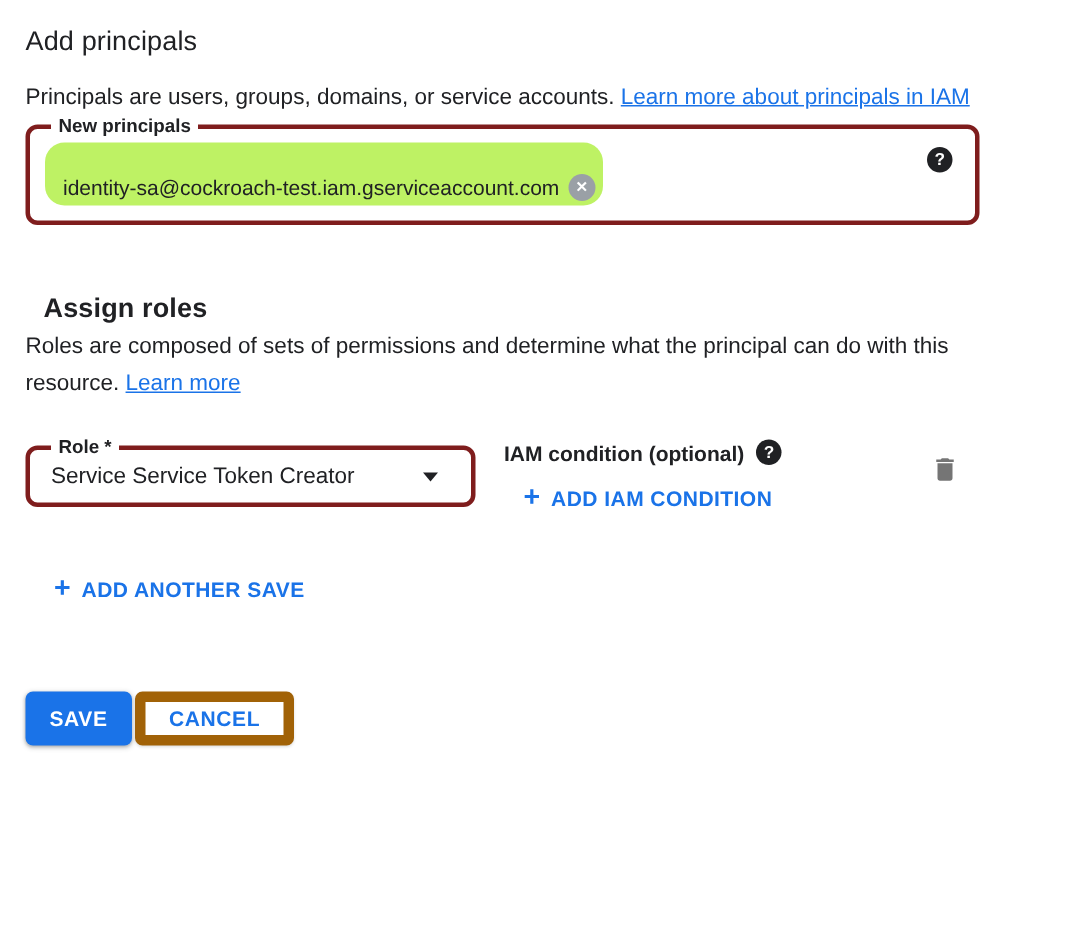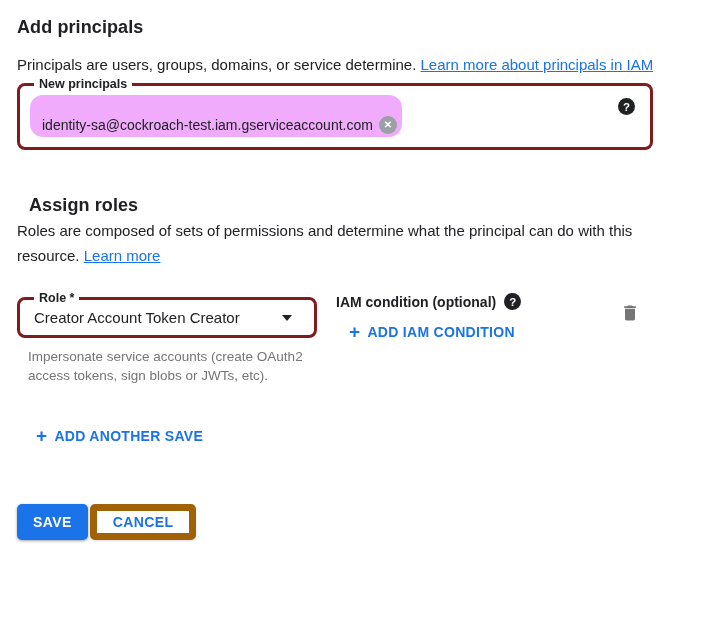--- a/index.html
+++ b/index.html
@@ -7,21 +7,21 @@
   body {
     width: 713px; height: 629px;
     background: #ffffff;
     font-family: "Liberation Sans", sans-serif;
     color: #202124;
     overflow: hidden;
   }
   .container { padding: 15px 17px 0 17px; }
 
   h1.section-title {
-    font-size: 18px; line-height: 24px; font-weight: 700;
+    font-size: 18px; line-height: 24px; font-weight: 400;
     margin: 0; color: #202124; letter-spacing: 0.1px;
   }
   p.desc {
     font-size: 15px; line-height: 25px; color: #202124;
     margin: 13px 0 0 0; max-width: 655px;
   }
   a.inline-link {
     color: #1a73e8; text-decoration: underline; cursor: pointer;
   }
 
@@ -33,21 +33,21 @@
   }
   fieldset.outlined legend {
     font-size: 12.5px; font-weight: 700; color: #202124;
     padding: 0 5px; margin-left: 4px; line-height: 14px;
   }
 
   .principals-fieldset { width: 636px; height: 73px; margin-top: 18px; }
   .chip-row { display: flex; align-items: flex-start; padding: 4px 0 0 0; }
   .chip {
     display: inline-flex; align-items: center;
-    background: #f0abfc; border-radius: 13px; height: 42px;
+    background: #bef264; border-radius: 13px; height: 42px;
     padding: 17px 5px 0 12px; max-width: 560px; cursor: default;
   }
   .chip-text {
     font-size: 14px; color: #202124; white-space: nowrap;
     margin-right: 6px;
   }
   .chip-close {
     width: 18px; height: 18px; border-radius: 50%;
     background: #9aa0a6; color: #ffffff;
     display: inline-flex; align-items: center; justify-content: center;
@@ -120,21 +120,21 @@
     box-shadow: 0 1px 2px 0 rgba(60,64,67,.18);
   }
 </style>
 </head>
 <body>
 
 <div class="container">
 
   <h1 class="section-title">Add principals</h1>
 
-  <p class="desc"><span>Principals are users, groups, domains, or service determine.</span> <a class="inline-link">Learn more about principals in IAM</a></p>
+  <p class="desc"><span>Principals are users, groups, domains, or service accounts.</span> <a class="inline-link">Learn more about principals in IAM</a></p>
 
   <fieldset class="outlined principals-fieldset">
     <legend>New principals</legend>
     <div class="chip-row">
       <span class="chip">
         <span class="chip-text">identity-sa@cockroach-test.iam.gserviceaccount.com</span>
         <span class="chip-close">✕</span>
       </span>
     </div>
     <span class="help-icon field-help">?</span>
@@ -143,25 +143,24 @@
   <h2 class="section-title">Assign roles</h2>
 
   <p class="desc desc2"><span>Roles are composed of sets of permissions and determine what the principal can do with this resource.</span> <a class="inline-link">Learn more</a></p>
 
   <div class="role-row">
 
     <div class="role-col">
       <fieldset class="outlined role-fieldset">
         <legend>Role *</legend>
         <div class="role-value-row">
-          <span class="role-value">Creator Account Token Creator</span>
+          <span class="role-value">Service Service Token Creator</span>
           <span class="caret"></span>
         </div>
       </fieldset>
-      <div class="role-helper">Impersonate service accounts (create OAuth2 access tokens, sign blobs or JWTs, etc).</div>
     </div>
 
     <div class="condition-col">
       <div class="condition-label-row">
         <span class="condition-label">IAM condition (optional)</span>
         <span class="help-icon">?</span>
       </div>
       <button class="text-btn add-condition-btn">
         <span class="plus-glyph">+</span>
         <span>ADD IAM CONDITION</span>

